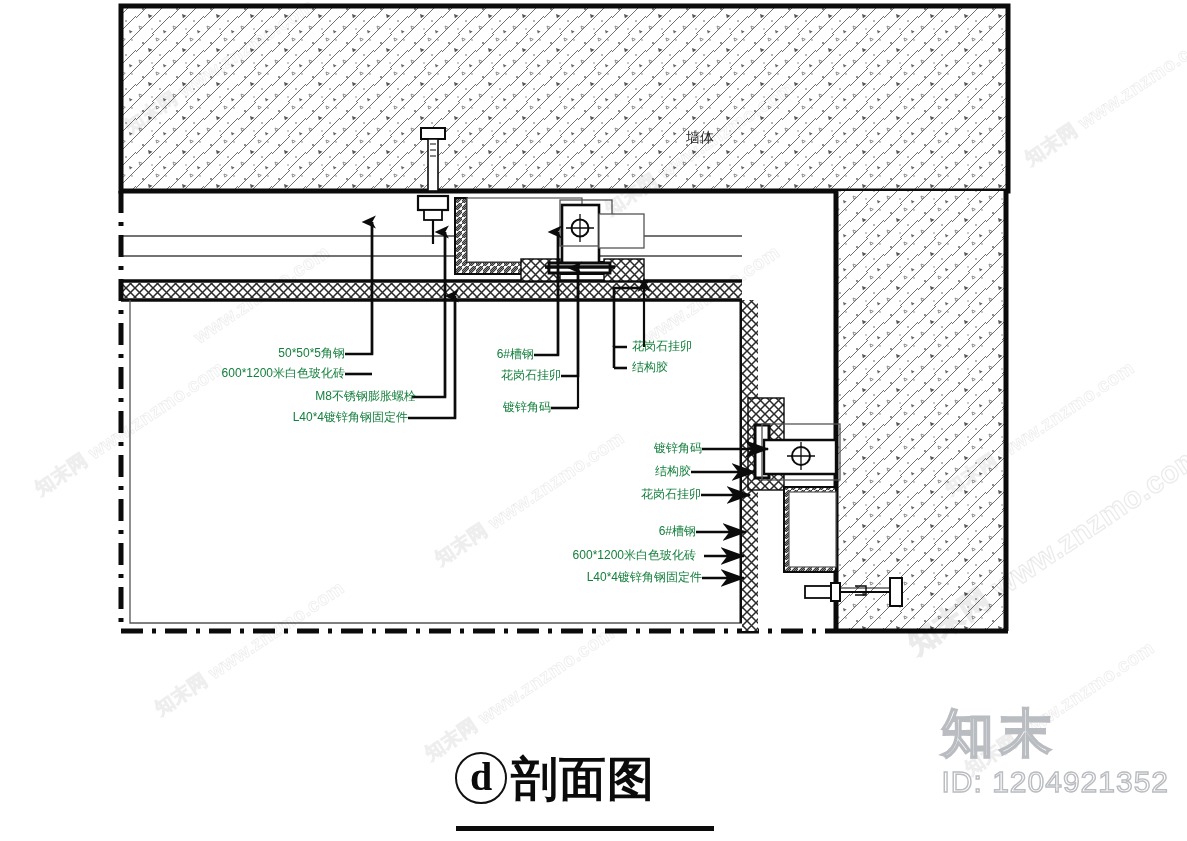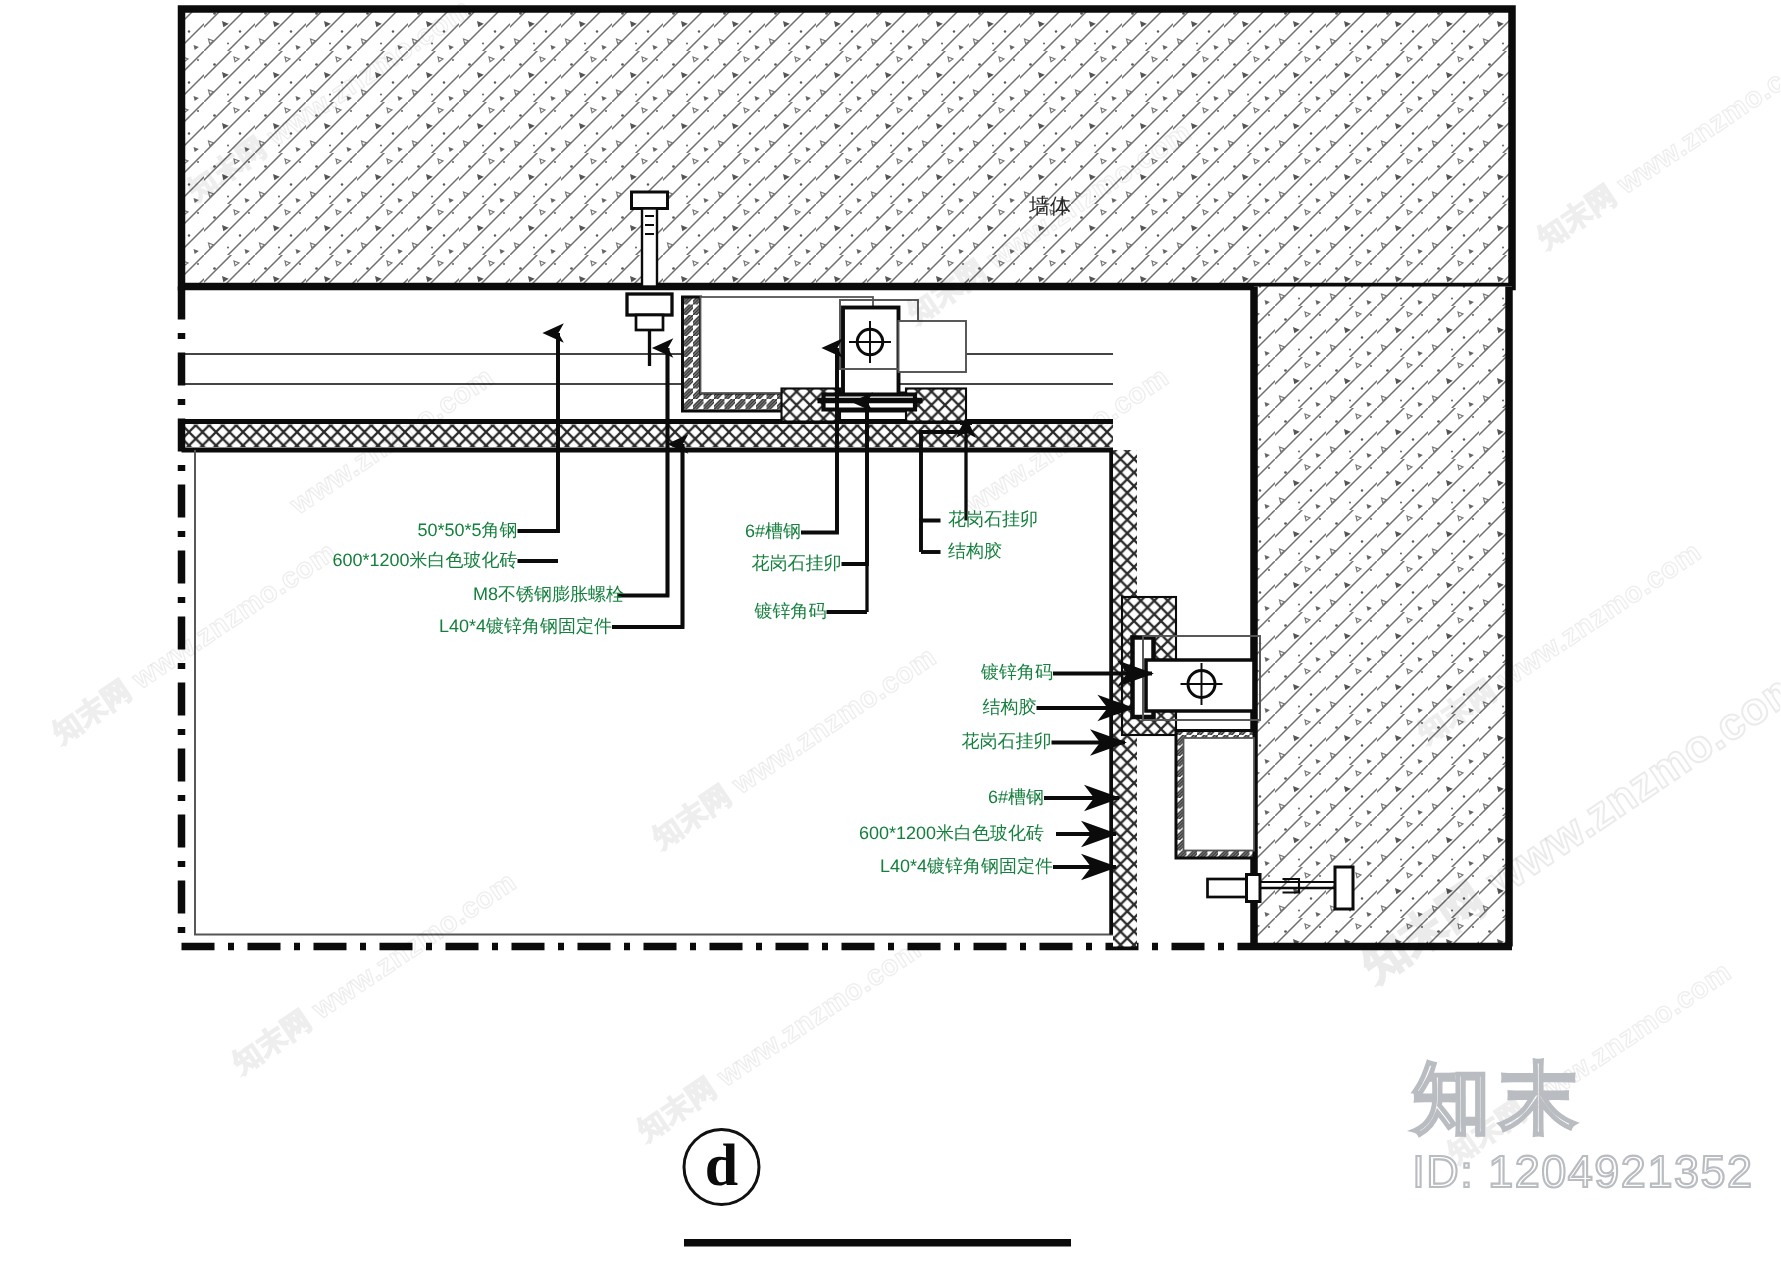--- a/index.html
+++ b/index.html
@@ -311,20 +311,21 @@
   <div class="lbl r" style="left:560px; top:465px; width:131px;">结构胶</div>
   <div class="lbl r" style="left:560px; top:488px; width:141px;">花岗石挂卯</div>
   <div class="lbl r" style="left:560px; top:525px; width:136px;">6#槽钢</div>
   <div class="lbl r" style="left:420px; top:549px; width:276px;">600*1200米白色玻化砖</div>
   <div class="lbl r" style="left:430px; top:571px; width:272px;">L40*4镀锌角钢固定件</div>
 
   <div class="wall-lbl" style="left:686px; top:129px;">墙体</div>
 
   <div id="title-block">
     <div id="title-circle">d</div>
+    <div id="title-text">剖面图</div>
   </div>
   <div id="title-rule"></div>
 
   <div id="brand">
     <div id="brand-logo">知末</div>
     <div id="brand-id">ID: 1204921352</div>
   </div>
 
   <div class="wm-layer">
     <div class="wm" style="left:120px; top:118px;">知末网 www.znzmo.com</div>

